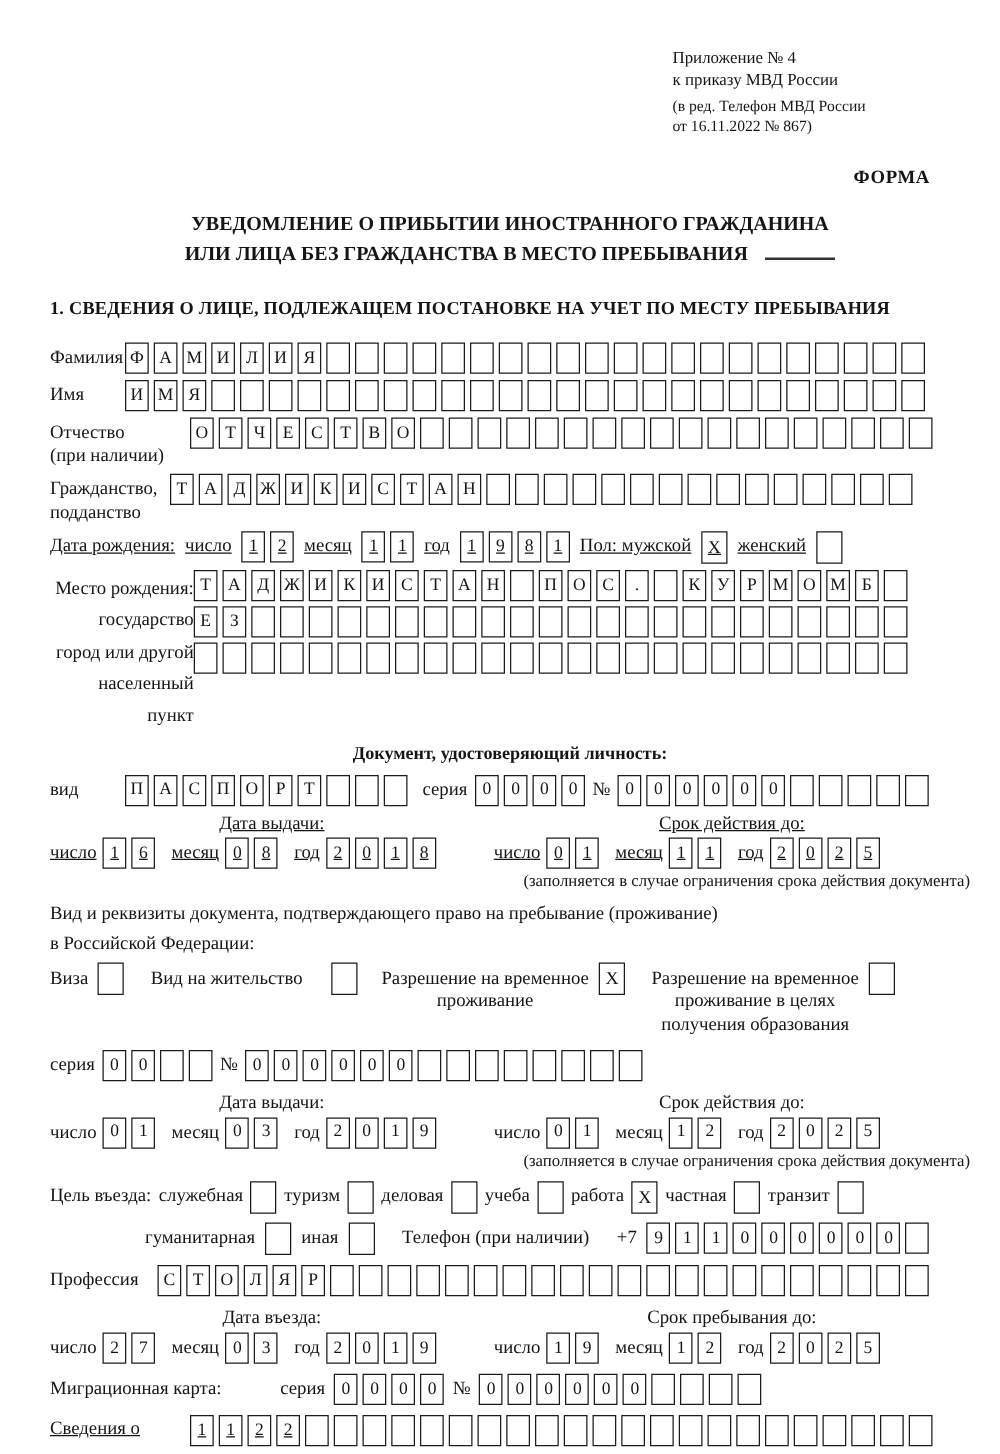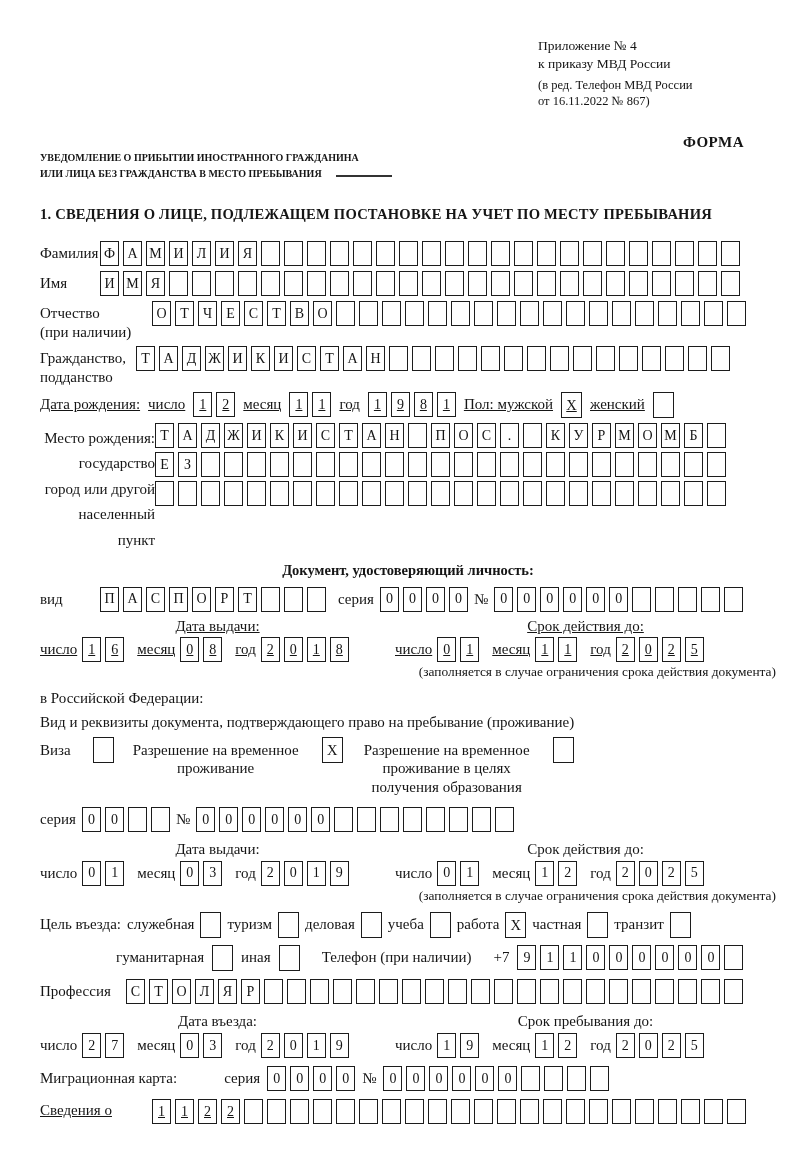--- a/index.html
+++ b/index.html
@@ -10,21 +10,21 @@
     overflow:hidden;
   }
   .page{box-sizing:border-box;width:800px;height:1163px;padding:38px 24px 16px 40px;}
   
   .tophdr{display:flex;}
   .tophdr .spacer{flex:1;}
   .hdrblock{width:238px;font-size:13.5px;}
   .hdrblock div{margin-bottom:1px;}
   .rev{font-size:12.5px;margin-top:5px;}
   .forma{text-align:right;font-weight:bold;font-size:15px;padding-right:32px;margin-top:22px;letter-spacing:.5px;}
-  .title{font-weight:bold;font-size:10px;}
+  .title{text-align:center;font-weight:bold;font-size:16px;margin-top:18px;}
   .title .l2{margin-top:4px;}
   .blankline{display:inline-block;width:56px;border-bottom:2px solid #333;height:1px;vertical-align:baseline;margin-left:14px;}
   .sechead{font-weight:bold;font-size:14.6px;margin-top:24px;margin-bottom:18px;letter-spacing:.2px;}
   
   .row{display:flex;align-items:flex-start;margin-bottom:5px;}
   .cells{display:flex;gap:4px;flex-wrap:nowrap;}
   .cell{flex:0 0 auto;width:19px;height:25px;border:1.6px solid #1c1c1c;box-sizing:border-box;
         display:flex;align-items:center;justify-content:center;font-size:14px;background:#fff;}
   .checkbox{flex:0 0 auto;width:21px;height:26px;border:1.6px solid #1c1c1c;box-sizing:border-box;
         display:flex;align-items:center;justify-content:center;font-size:14.5px;background:#fff;}
@@ -41,21 +41,21 @@
   .datecol-l{width:355px;flex:0 0 auto;}
   .datecol-r{flex:1;}
   .datehead{text-align:center;margin-bottom:2px;}
   .dategrp{display:flex;align-items:flex-start;}
   .dategrp .lbl{padding-top:3px;margin-right:5px;}
   .dategrp .cells{margin-right:13px;}
   .dategrp .cells:last-child{margin-right:0;}
   .note{font-size:13.4px;text-align:right;margin-top:0;margin-bottom:8px;}
   .plain{margin-bottom:5px;}
   .opts{display:flex;align-items:flex-start;margin:4px 0 10px 0;}
-  .opt{display:flex;align-items:flex-start;gap:22px;}
+  .opt{display:flex;align-items:flex-start;gap:7px;}
   .optlbl{padding-top:4px;}
   .optwrap{width:168px;text-align:center;padding-top:4px;}
   .mt8{margin-top:8px;} .mt4{margin-top:4px;text-decoration:underline;}
 </style>
 </head>
 <body>
 
 <div class="page">
 
   <div class="tophdr">
@@ -412,27 +412,31 @@
             <div class="cell">2</div>
             <div class="cell">0</div>
             <div class="cell">2</div>
             <div class="cell">5</div>
           </span>
       </div>
     </div>
   </div>
   <div class="note">(заполняется в случае ограничения срока действия документа)</div>
 
+  <div class="plain">Вид и реквизиты документа, подтверждающего право на пребывание (проживание)</div>
   <div class="plain">в Российской Федерации:</div>
-  <div class="plain">Вид и реквизиты документа, подтверждающего право на пребывание (проживание)</div>
 
   <div class="opts">
     <div class="opt">
       <span class="optlbl">Виза</span>
       <span class="checkbox"></span>
+    </div>
+    <div class="opt" style="margin-left:22px;">
+      <span class="optlbl">Вид на жительство</span>
+      <span class="checkbox" style="margin-left:16px;"></span>
     </div>
     <div class="opt" style="margin-left:18px;">
       <span class="optwrap">Разрешение на временное проживание</span>
       <span class="checkbox">X</span>
     </div>
     <div class="opt" style="margin-left:20px;">
       <span class="optwrap">Разрешение на временное проживание в целях получения образования</span>
       <span class="checkbox"></span>
     </div>
   </div>

